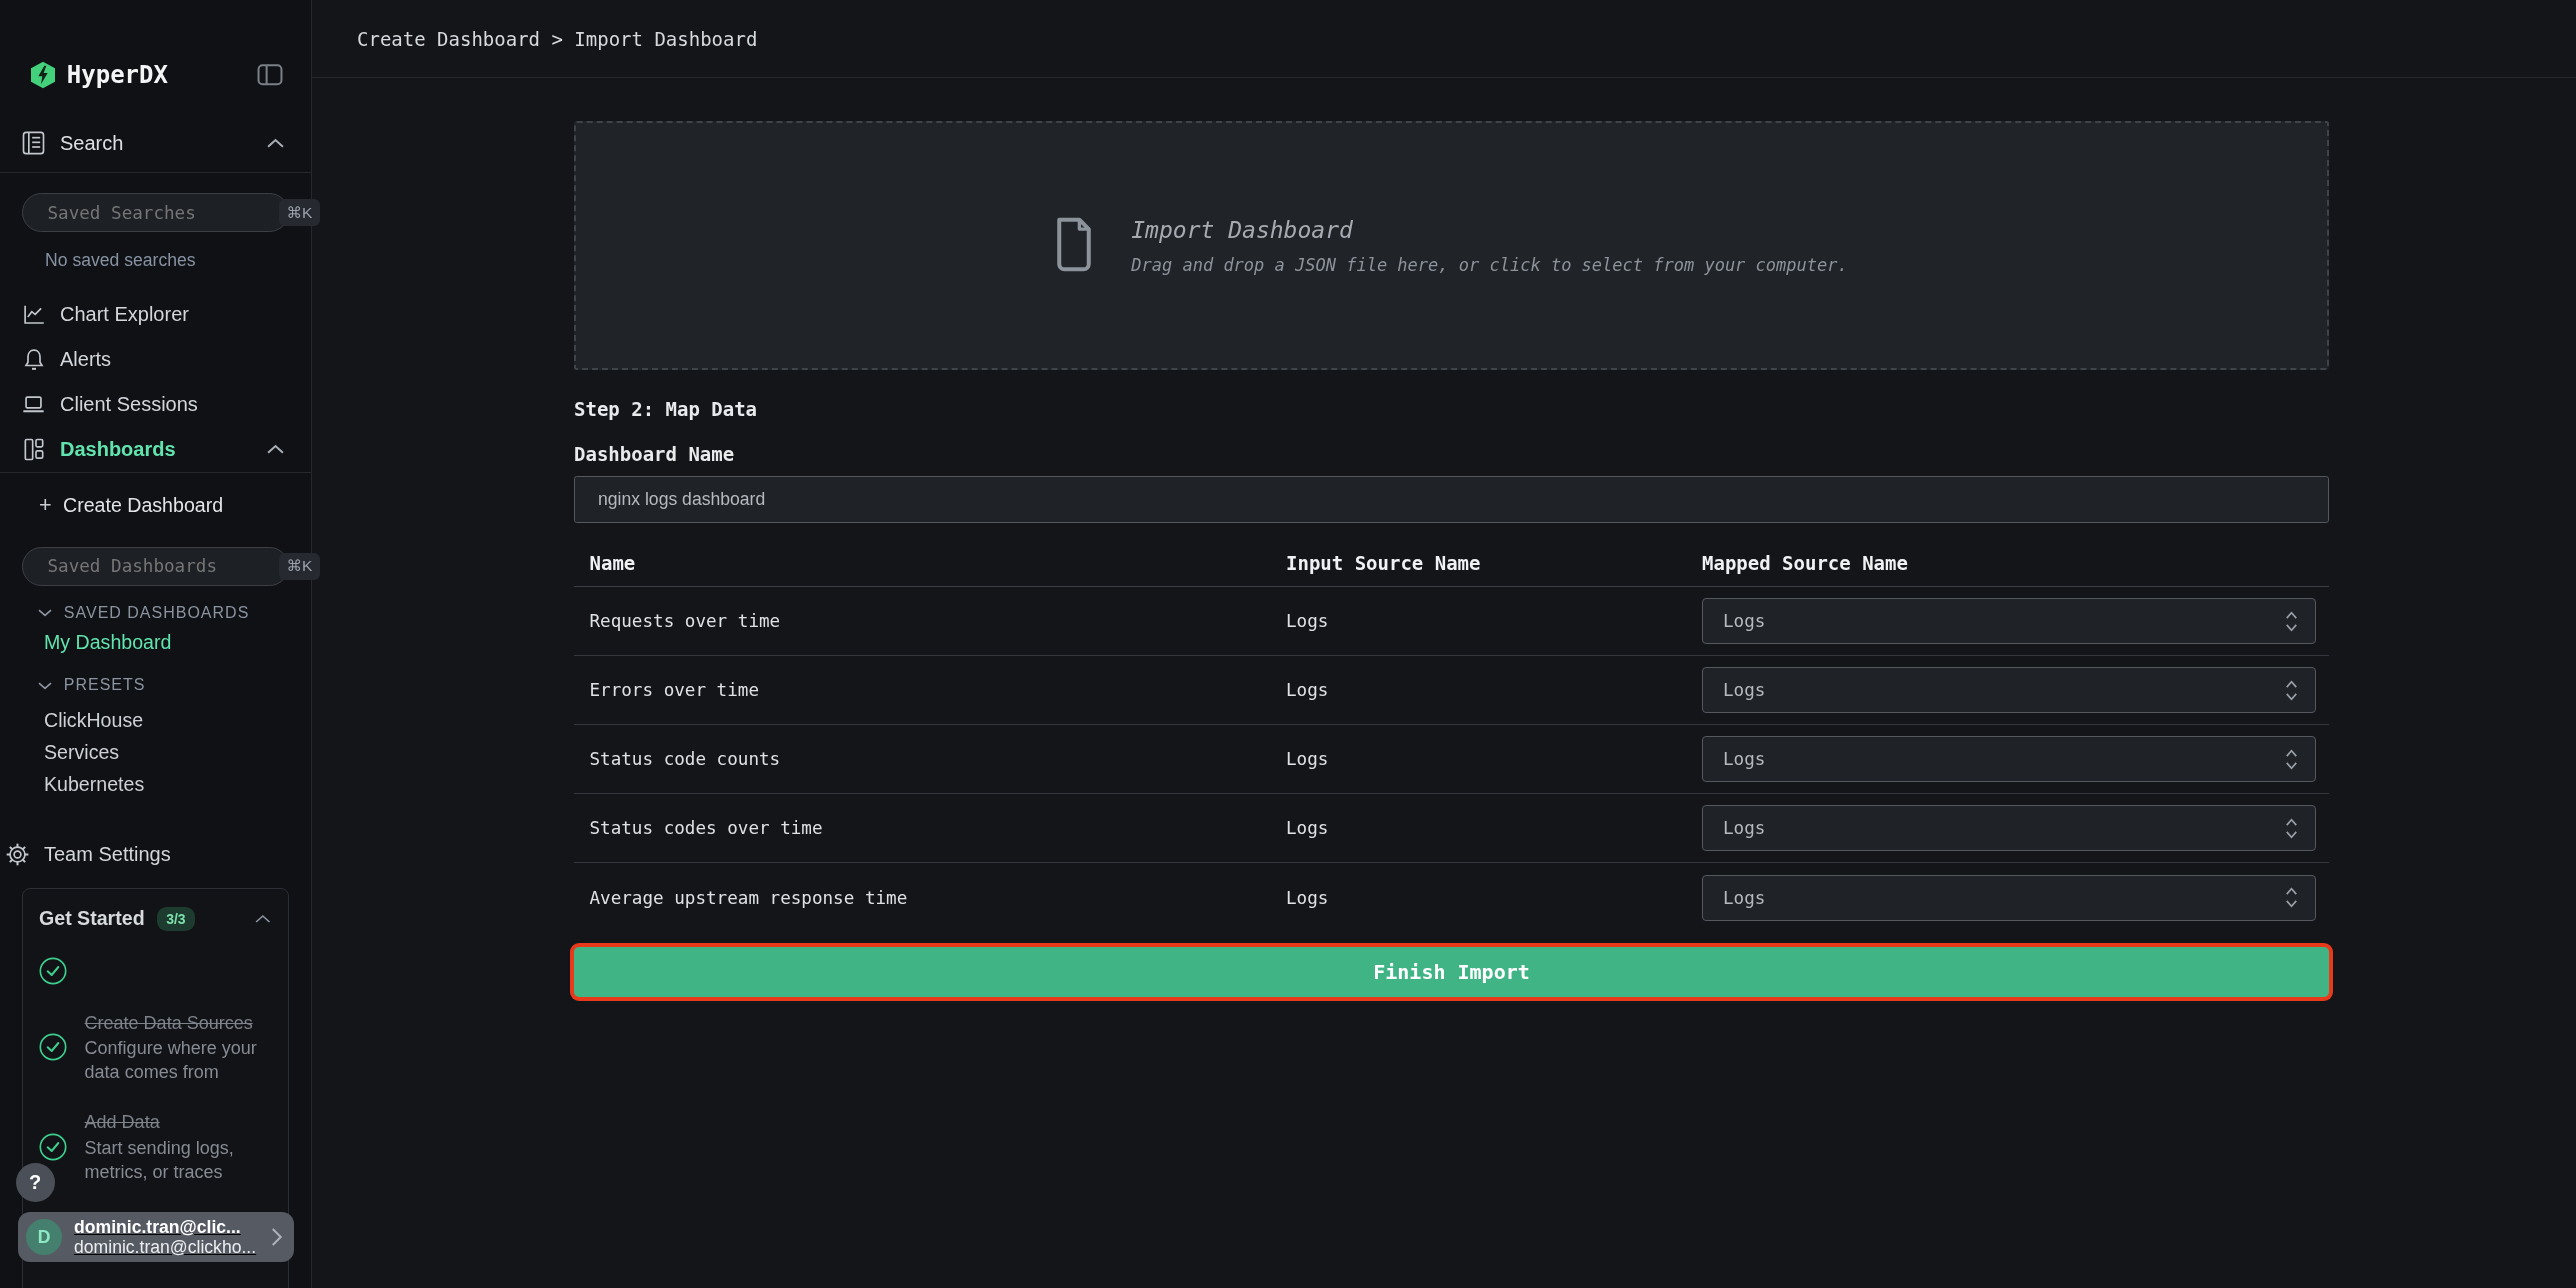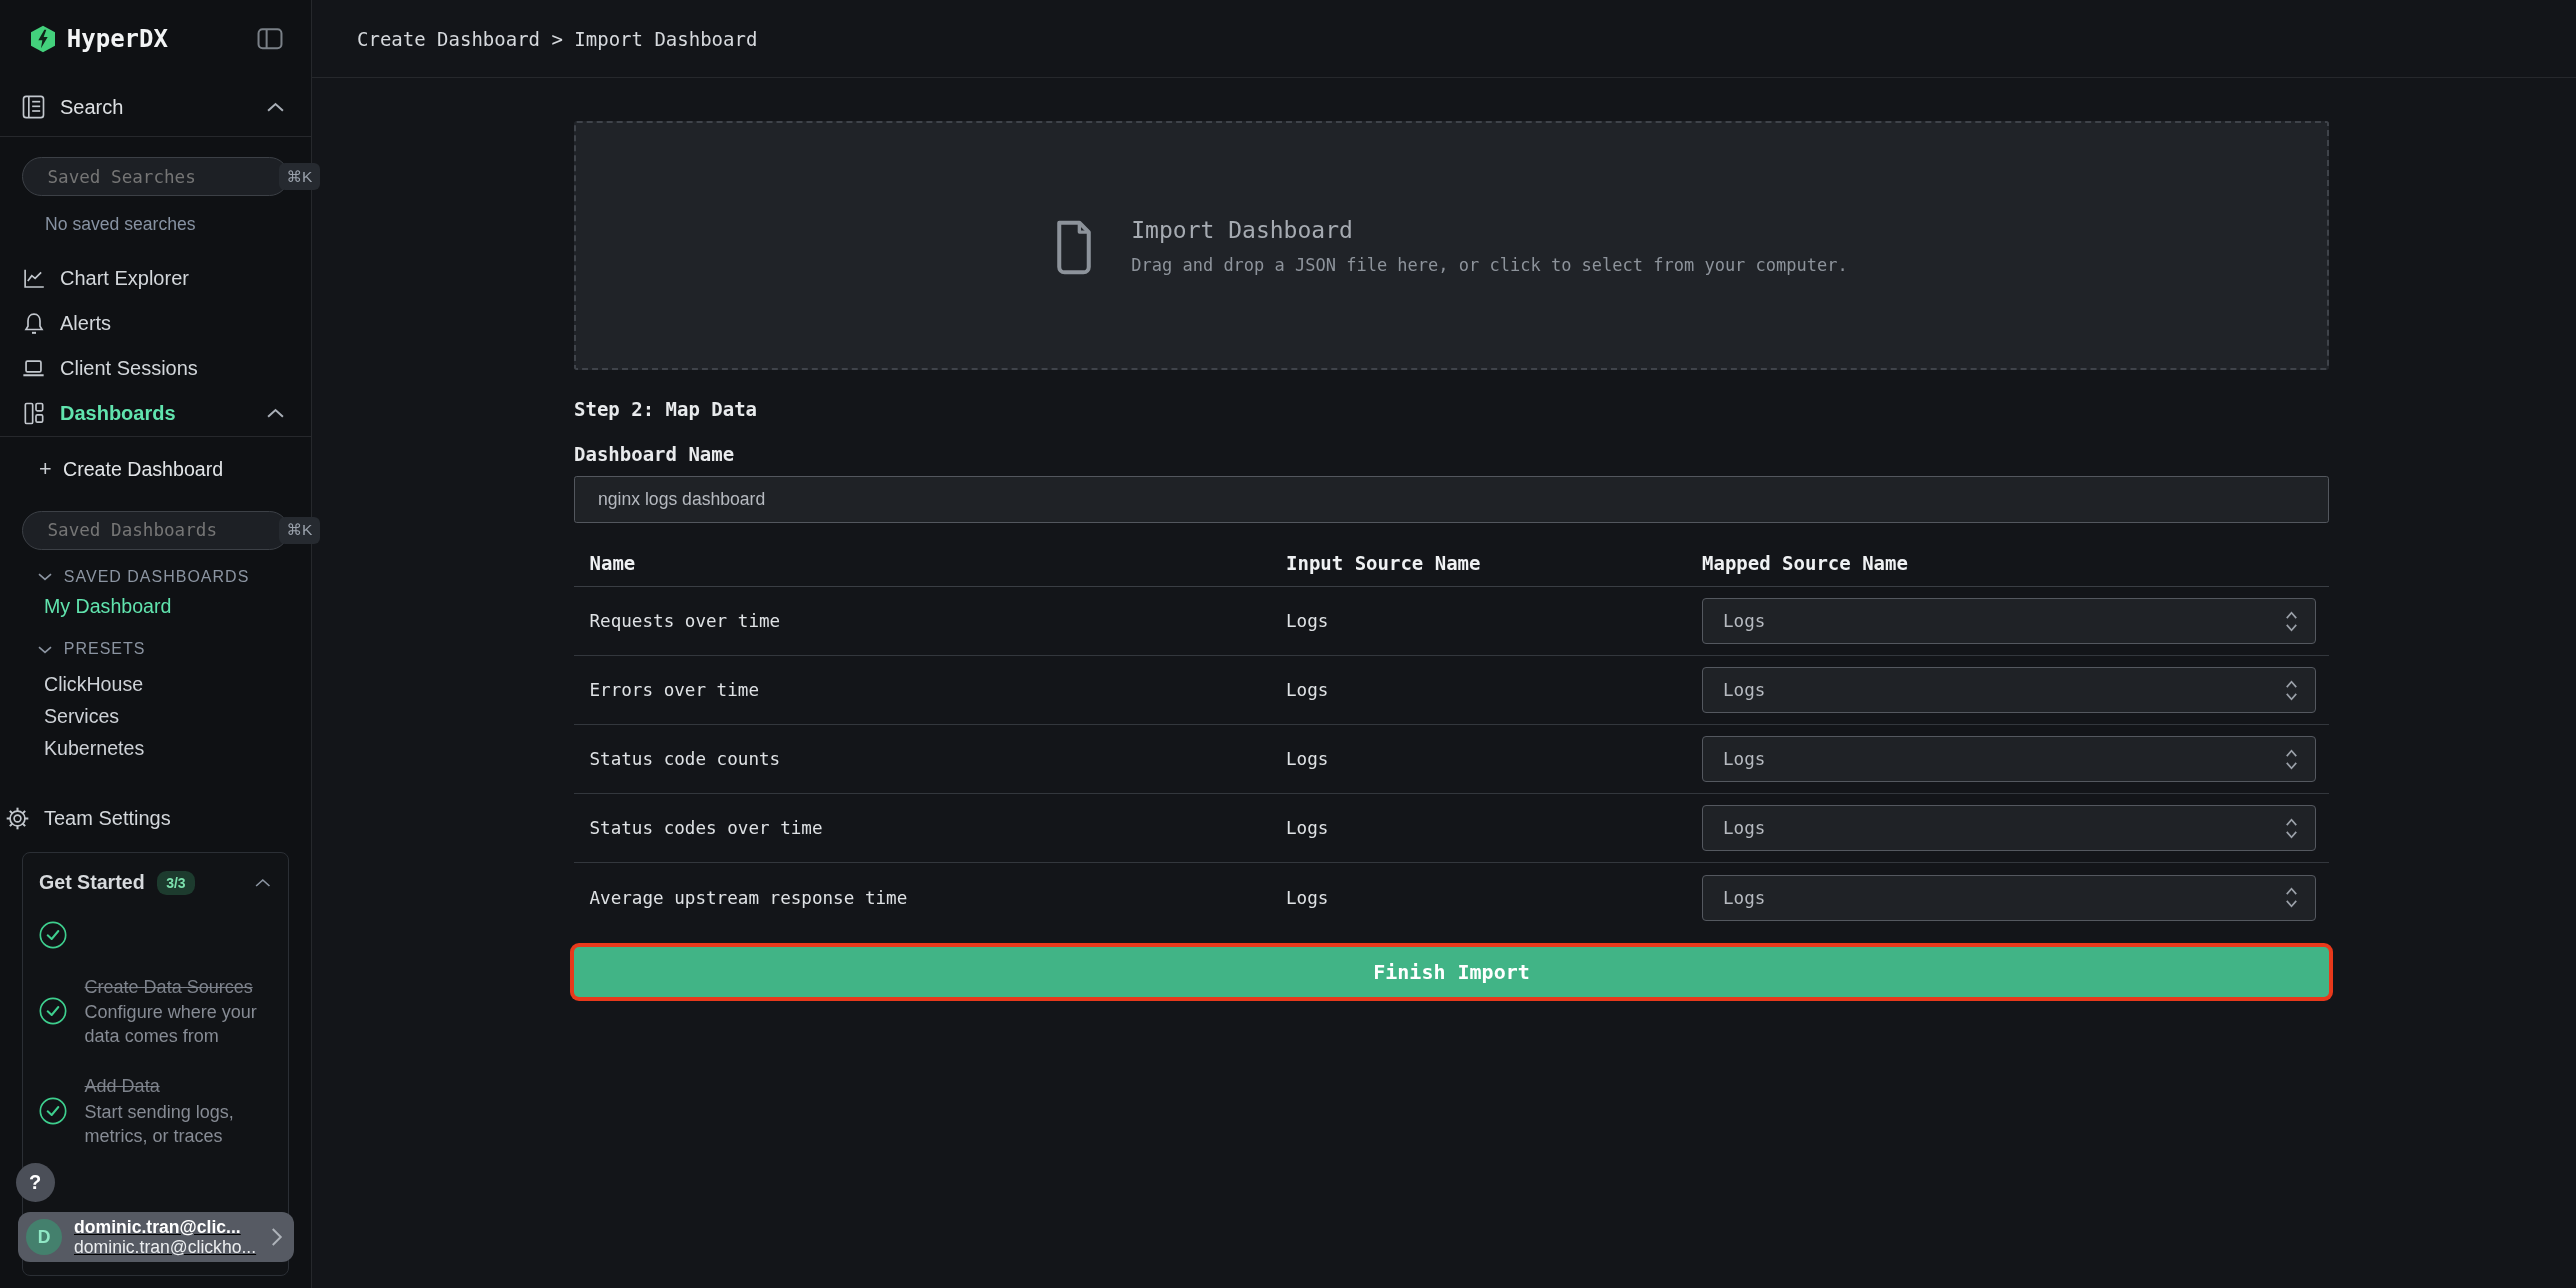--- a/index.html
+++ b/index.html
@@ -2,21 +2,21 @@
 <html style="font-size:10.8px"><head>
 <meta charset="utf-8">
 <style>
   * { margin:0; padding:0; box-sizing:border-box; }
   html,body { width:2576px; height:1288px; background:#131519; overflow:hidden; }
   body { font-family:"Liberation Sans", sans-serif; display:flex; }
 
   
   .sidebar { position:relative; width:312px; height:1288px; background:#0f1114;
              border-right:1.4px solid #26282c; flex-shrink:0; }
-  .logo-row { height:78px; display:flex; align-items:center; padding:0 28px 0 30px; }
+  .logo-row { height:78px; display:flex; align-items:center; padding:0 28px 0 30px;margin-top:36px; }
   .logo-mark { width:26px; height:28px; margin-right:10.8px; }
   .logo-text { font-family:"DejaVu Sans Mono", monospace; font-weight:bold; font-size:24px; color:#f2f4f5; flex:1; }
   .panel-toggle { width:26px; height:21.6px; cursor:pointer; }
 
   .search-header { height:59px; display:flex; align-items:center; padding:0 26px 0 22px;
                    border-bottom:1.4px solid #26282c; }
   .search-header .sec-label { font-size:20px; color:#dde0e3; margin-left:15px; flex:1; }
 
   .pill-input { margin:20px 22px 0 22px; height:39px; background:#1d2025; border:1.4px solid #3c4046;
                 border-radius:19.6px; display:flex; align-items:center; padding:0 8px 0 15px; }
@@ -71,21 +71,21 @@
   .user-mail { font-size:17.6px; color:#eceef0; line-height:20px; white-space:nowrap; }
 
   
   .main { flex:1; display:flex; flex-direction:column; background:#131519; }
   .topbar { height:78px; border-bottom:1.4px solid #26282c; display:flex; align-items:center; padding-left:45px; }
   .breadcrumb { font-family:"DejaVu Sans Mono", monospace; font-size:19px; color:#d6d9dd; }
 
   .content { margin-left:262px; width:1755px; }
   .dropzone { margin-top:43px; height:249px; background:#202328; border:2px dashed #3f434a; border-radius:2.7px;
               display:flex; align-items:center; justify-content:center; cursor:pointer; }
-  .dz-inner { display:flex; align-items:flex-end; }
+  .dz-inner { display:flex; align-items:flex-start;font-style:italic; }
   .dz-icon { width:38px; height:55px; margin-right:38px; }
   .dz-title { font-family:"DejaVu Sans Mono", monospace; font-size:23px; color:#a6abb2; }
   .dz-sub { font-family:"DejaVu Sans Mono", monospace; font-size:17px; color:#8d939b; margin-top:12px; }
 
   .step-title { margin-top:28px; font-family:"DejaVu Sans Mono", monospace; font-weight:bold;
                 font-size:19px; color:#e8eaec; }
   .field-label { margin-top:23px; font-family:"DejaVu Sans Mono", monospace; font-weight:bold;
                  font-size:19px; color:#e8eaec; }
   .name-input { margin-top:10.8px; width:1755px; height:47px; background:#1f2226; border:1.4px solid #53575e;
                 border-radius:2.7px; padding:2px 23px; font-family:Liberation Sans, sans-serif;

